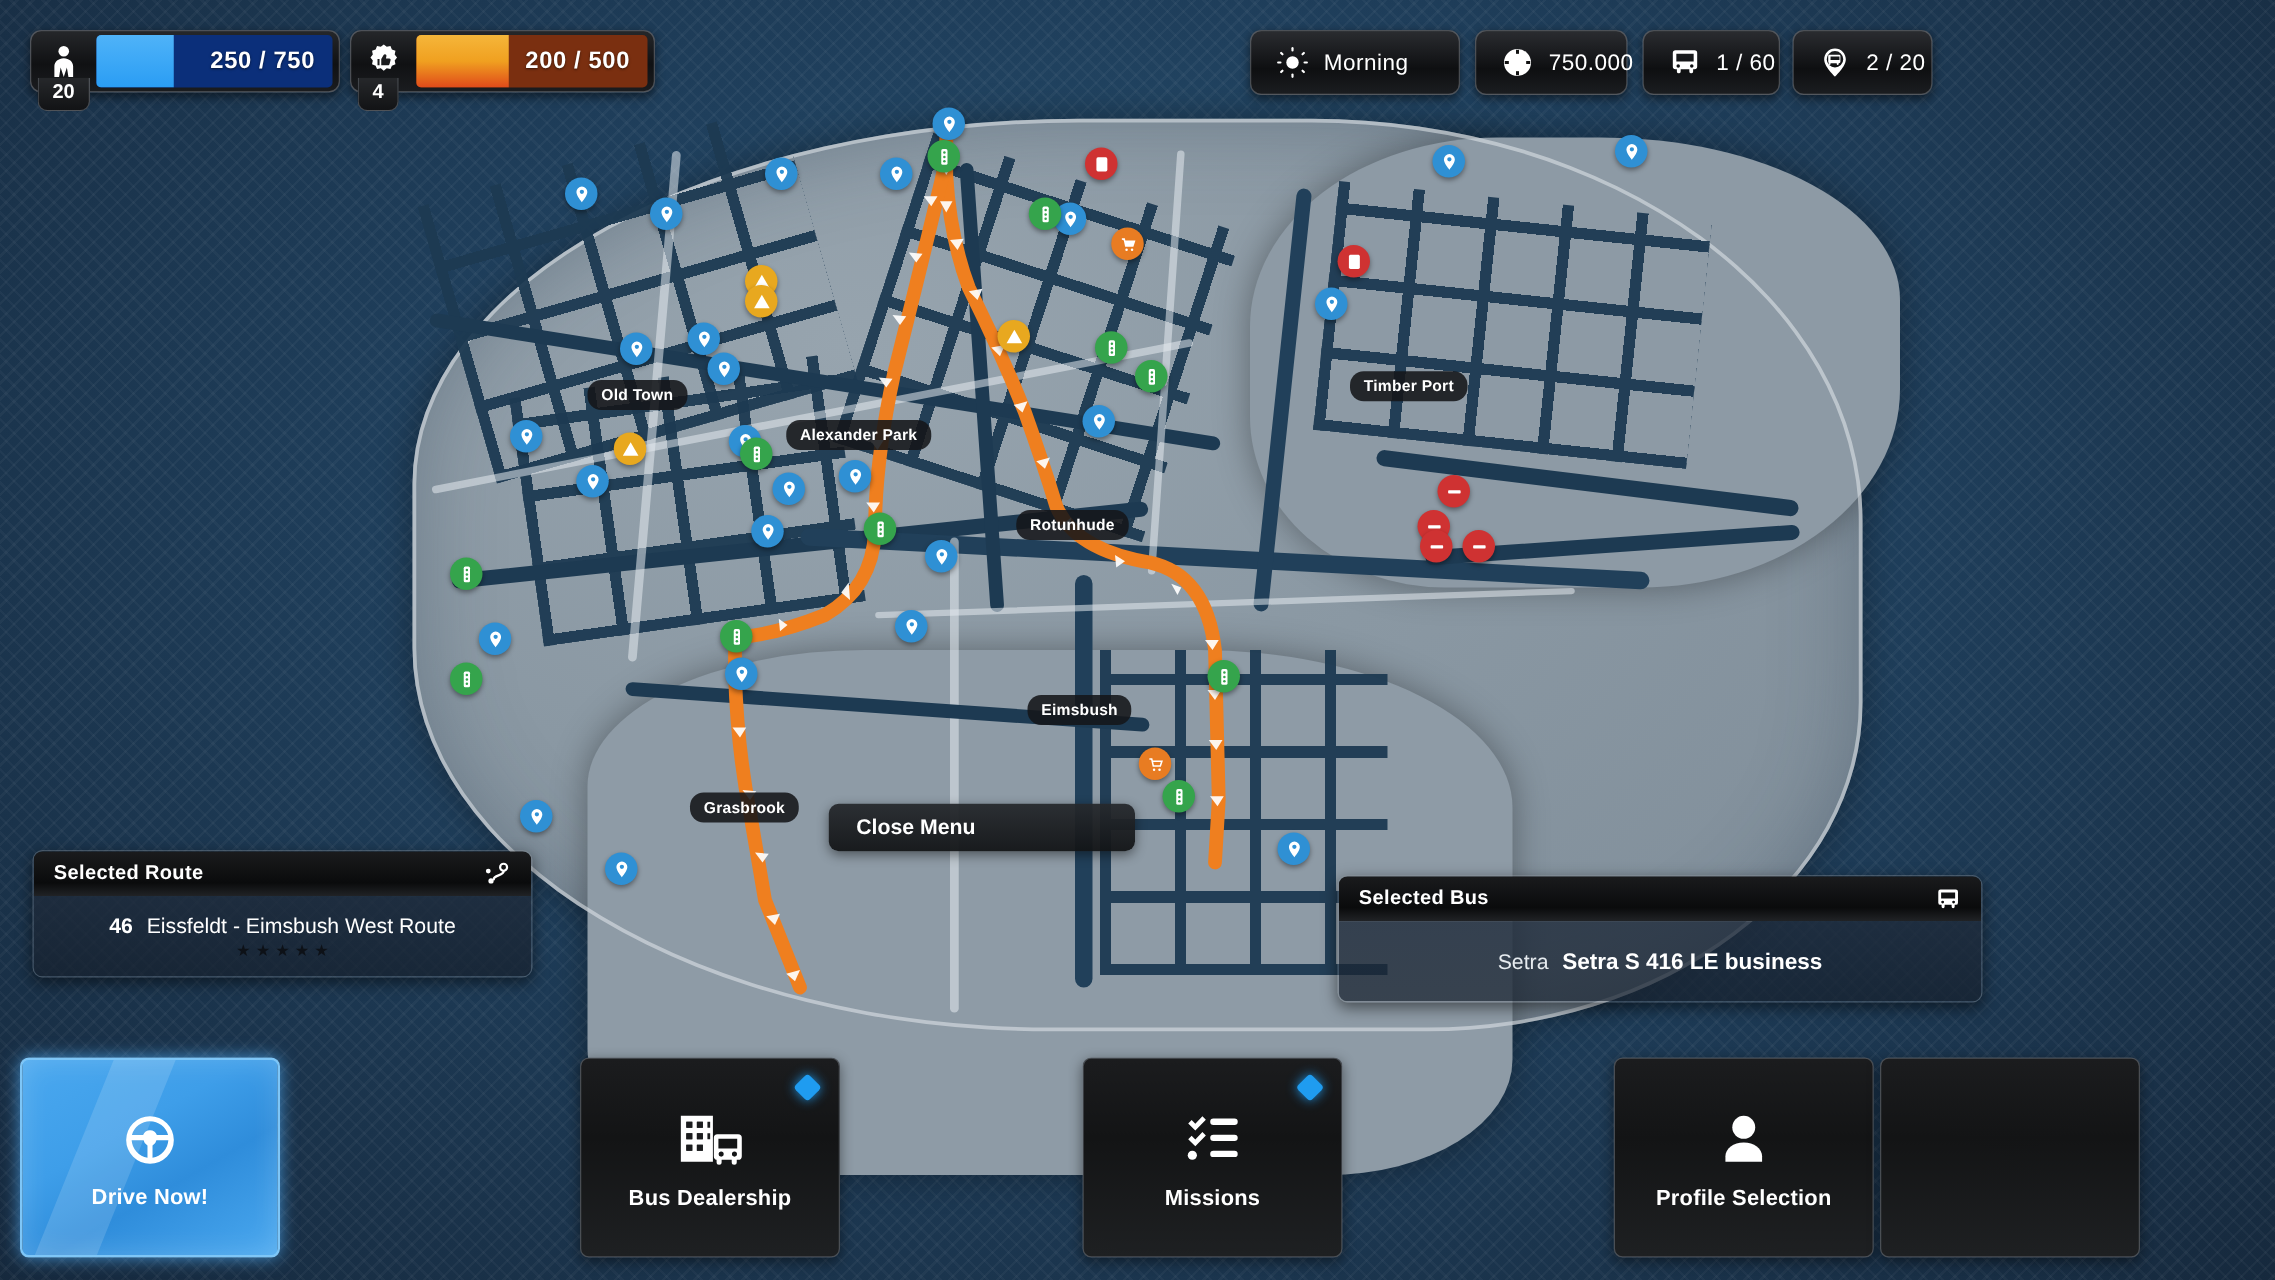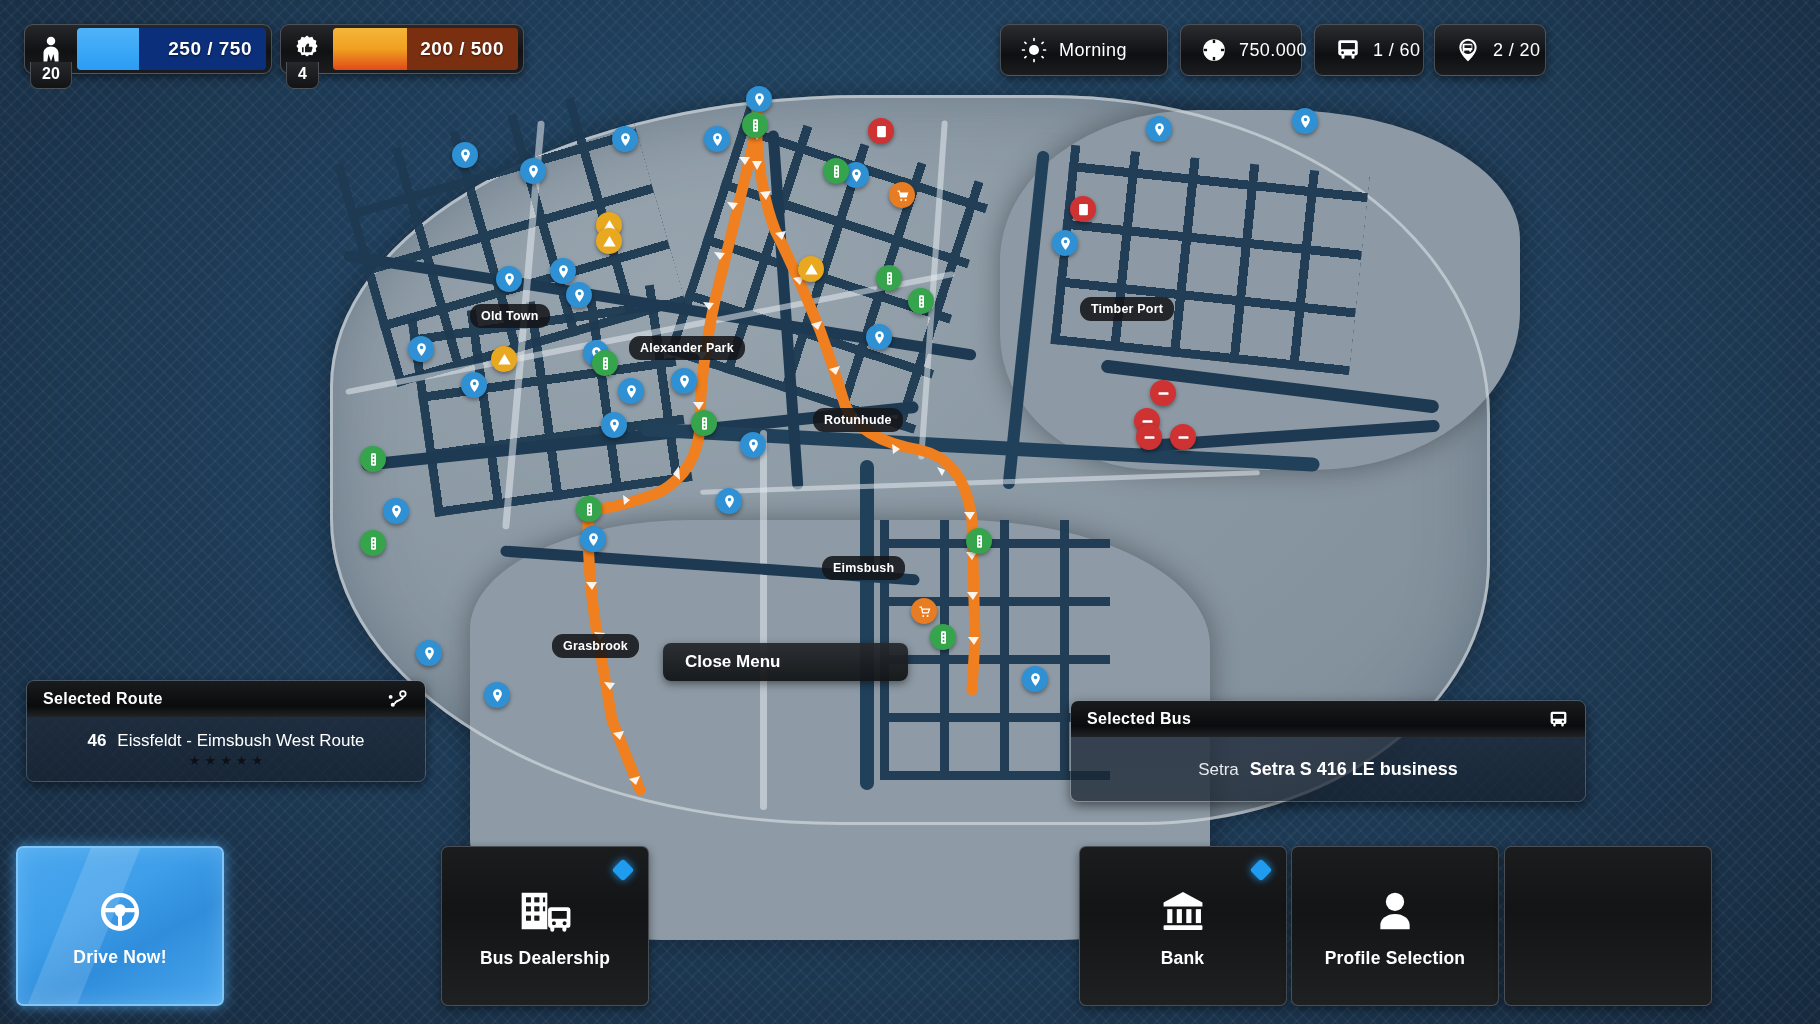--- a/index.html
+++ b/index.html
@@ -722,44 +722,44 @@
 
 <div id="navbar">
     <div class="navbtn active" style="left: 16px;">
       <div class="nav-icon">
         <svg viewBox="0 0 24 24">
           <path d="M12 1.6A10.4 10.4 0 1022.4 12 10.4 10.4 0 0012 1.6zm0 2.2a8.2 8.2 0 017.9 6H15a3.2 3.2 0 00-6 0H4.1a8.2 8.2 0 017.9-6zM4 12.1h5.2a3.2 3.2 0 001.7 2.3v5.3A8.2 8.2 0 014 12.1zm9.1 7.6v-5.3a3.2 3.2 0 001.7-2.3H20a8.2 8.2 0 01-6.9 7.6z"></path>
         </svg>
       </div>
       <div class="nav-label">Drive Now!</div>
     </div>
-    <div class="navbtn" style="left: 441px;">
+    <div class="navbtn" style="left: 464px;">
       <div class="badge"></div>
       <div class="nav-icon">
         <svg viewBox="0 0 30 24">
           <path d="M2 2h14v20H2V2zm2.4 2.6v2.6h2.6V4.6H4.4zm4.6 0v2.6h2.6V4.6H9zm4.6 0v2.6h-2.6 2.6zm-9.2 5v2.6h2.6V9.6H4.4zm4.6 0v2.6h2.6V9.6H9zm-4.6 5v2.6h2.6v-2.6H4.4zm4.6 0v2.6h2.6v-2.6H9z"></path>
           <path d="M4.4 4.6h2.6v2.6H4.4zM9 4.6h2.6v2.6H9zm4.6 0h1.2v2.6h-1.2zM4.4 9.6h2.6v2.6H4.4zM9 9.6h2.6v2.6H9zm4.6 0h1.2v2.6h-1.2zM4.4 14.6h2.6v2.6H4.4zM9 14.6h2.6v2.6H9z" fill="#1b1c1e"></path>
           <path d="M18 10h9a1.6 1.6 0 011.6 1.6v8a1.6 1.6 0 01-1.6 1.6h-.6v1a1.1 1.1 0 01-2.2 0v-1h-4.4v1a1.1 1.1 0 01-2.2 0v-1H18a1.6 1.6 0 01-1.6-1.6v-8A1.6 1.6 0 0118 10zm.4 2v4.2h8.2V12h-8.2zm1.2 5.6a1.1 1.1 0 100 2.2 1.1 1.1 0 000-2.2zm5.8 0a1.1 1.1 0 100 2.2 1.1 1.1 0 000-2.2z"></path>
         </svg>
       </div>
       <div class="nav-label">Bus Dealership</div>
     </div>
-    <div class="navbtn" style="left: 1078.5px;">
+    <div class="navbtn" style="left: 866px;">
       <div class="badge"></div>
       <div class="nav-icon">
         <svg viewBox="0 0 24 24">
-          <path d="M12 1.6L1.4 7.4v2.2h21.2V7.4L12 1.6z"></path>
-          <rect x="3.4" y="11" width="2.8" height="7.6"></rect>
-          <rect x="8.6" y="11" width="2.8" height="7.6"></rect>
-          <rect x="13.8" y="11" width="2.8" height="7.6"></rect>
-          <rect x="19" y="11" width="2.8" height="7.6"></rect>
-          <rect x="1.4" y="19.8" width="21.2" height="2.6" rx="0.6"></rect>
-        </svg>
-      </div>
-      <div class="nav-label">Bank</div>
+          <path d="M1.4 5.3l1.5-1.5 1.6 1.6 3.1-3.2L9.1 3.7 4.5 8.4 1.4 5.3z"></path>
+          <path d="M1.4 12.2l1.5-1.5 1.6 1.6 3.1-3.2 1.5 1.5-4.6 4.7-3.1-3.1z"></path>
+          <circle cx="3.2" cy="19.2" r="2"></circle>
+          <rect x="11" y="3.2" width="12" height="2.8" rx="1.4"></rect>
+          <rect x="11" y="10.2" width="12" height="2.8" rx="1.4"></rect>
+          <rect x="11" y="17.2" width="12" height="2.8" rx="1.4"></rect>
+        </svg>
+      </div>
+      <div class="nav-label">Missions</div>
     </div>
     <div class="navbtn" style="left: 1291px;">
       <div class="nav-icon">
         <svg viewBox="0 0 24 24">
           <circle cx="12" cy="7" r="5"></circle>
           <path d="M12 13.6c-4.5 0-8 2.7-8 6V22h16v-2.4c0-3.3-3.5-6-8-6z"></path>
         </svg>
       </div>
       <div class="nav-label">Profile Selection</div>
     </div>

